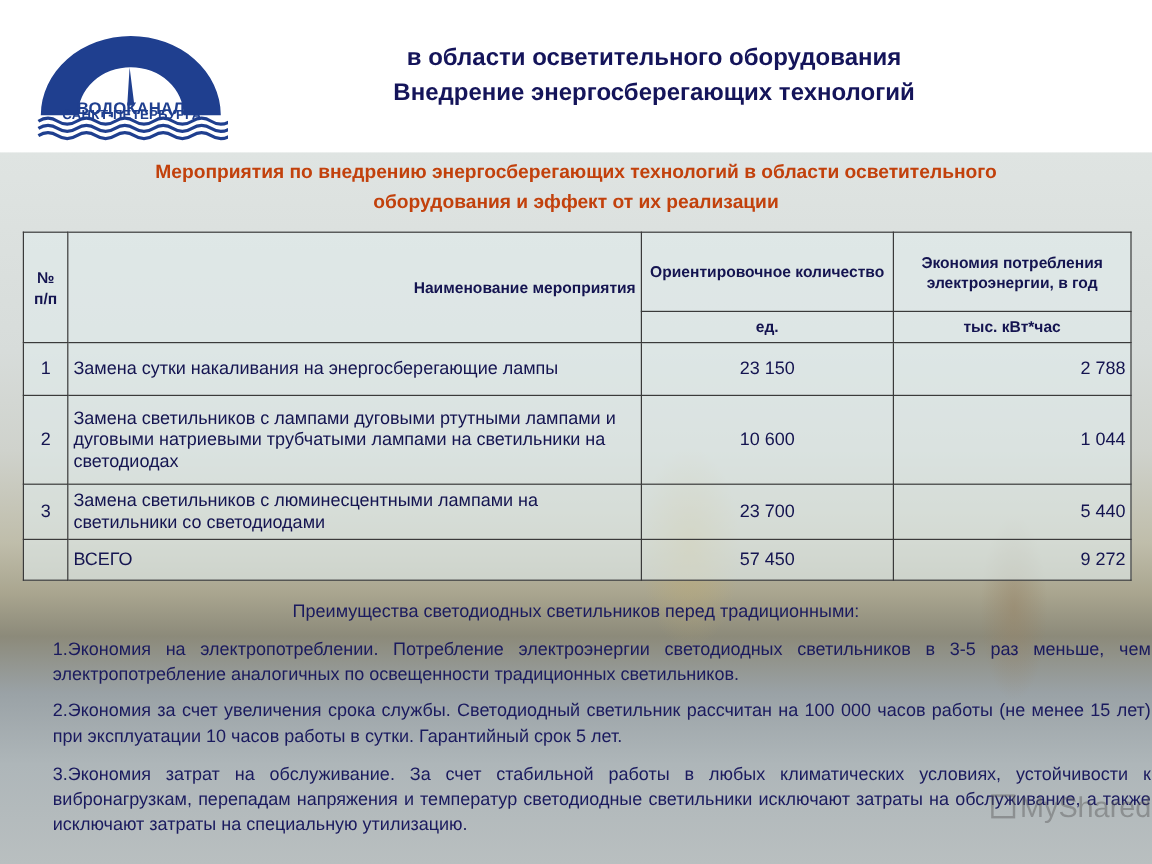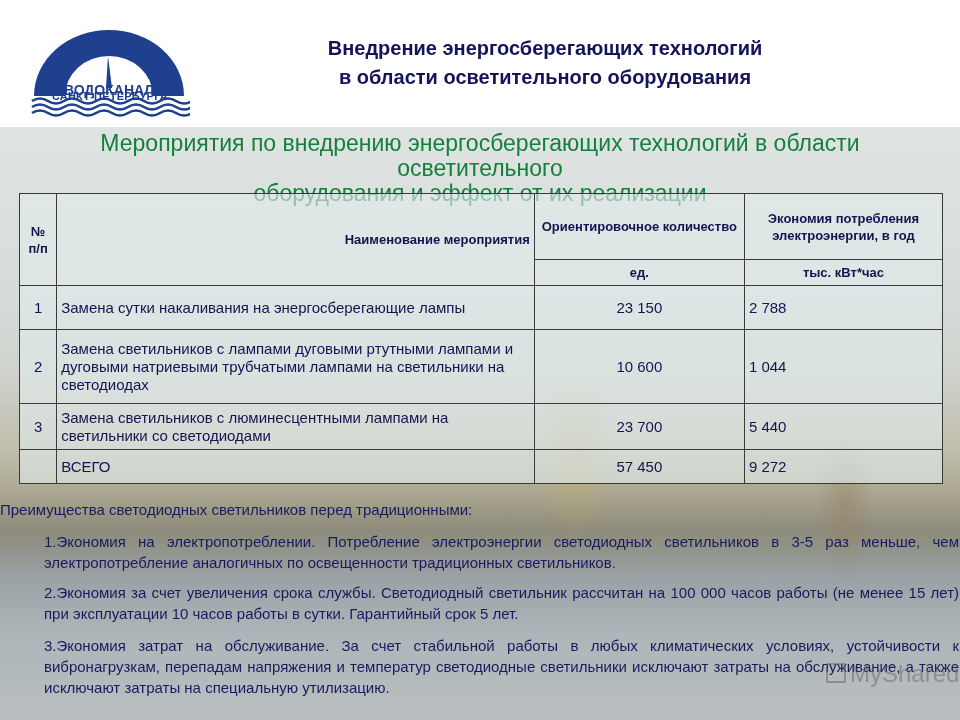--- a/index.html
+++ b/index.html
@@ -23,43 +23,43 @@
   }
   .photo {
     position: absolute; left: 0; top: 127px; width: 960px; height: 593px;
     background:
       radial-gradient(ellipse 60px 120px at 575px 330px, rgba(190,170,110,0.55), rgba(0,0,0,0) 70%),
       radial-gradient(ellipse 40px 110px at 845px 380px, rgba(150,130,100,0.5), rgba(0,0,0,0) 70%),
       linear-gradient(180deg, #dfe4e2 0%, #d7dcda 28%, #cfd2cc 42%, #bfbdaa 55%, #a9a58f 62%, #8c8a7a 68%, #9aa2a6 76%, #aeb6b9 86%, #b9bfc0 100%);
   }
   .subtitle {
     position: absolute; left: 30px; top: 131px; width: 900px; text-align: center;
-    font-size: 23px; color: #15803d; line-height: 25px;
+    font-size: 16px; color: #c2410c; line-height: 25px; font-weight: bold;
   }
   table.measures {
     position: absolute; left: 19px; top: 193px; width: 924px;
     border-collapse: collapse; font-size: 15px; color: #141450;
     background: rgba(225,235,235,0.62);
   }
   table.measures td, table.measures th {
     border: 1px solid #3a3a3a; padding: 0 4px; vertical-align: middle;
   }
   table.measures th { font-weight: bold; font-size: 13px; text-align: center; line-height: 17px; }
   .c-num { width: 28px; text-align: center; }
   .c-name { width: 466px; text-align: left; line-height: 18px; }
   .c-qty { width: 200px; text-align: center; }
-  .c-eco { width: 188px; text-align: left; }
+  .c-eco { width: 188px; text-align: right; }
   .r-h1 { height: 66px; }
   .r-h2 { height: 26px; }
   .r1 { height: 44px; }
   .r2 { height: 74px; }
   .r3 { height: 46px; }
   .r4 { height: 34px; padding-left: 6px; }
   .adv-title {
-    position: absolute; left: 0; top: 501px; width: 960px; 
+    position: absolute; left: 0; top: 501px; width: 960px; text-align: center;
     font-size: 15px; color: #1a1a5e;
   }
   .adv {
     position: absolute; left: 20px; width: 915px; font-size: 15px; color: #1a1a5e;
     line-height: 21px; text-align: justify; text-align-last: left; margin-left: 24px;
   }
   .adv1 { top: 531px; }
   .adv2 { top: 582px; }
   .adv3 { top: 635px; }
   .watermark {
@@ -80,22 +80,22 @@
     <path d="M80 38 L78 70 L84 70 Z" fill="#1f3f8f"></path>
     <g fill="none" stroke="#1f3f8f" stroke-width="2.6">
       <path d="M4 83 q8 -5 16 0 t16 0 t16 0 t16 0 t16 0 t16 0 t16 0 t16 0 t16 0 t16 0"></path>
       <path d="M4 89 q8 -5 16 0 t16 0 t16 0 t16 0 t16 0 t16 0 t16 0 t16 0 t16 0 t16 0"></path>
       <path d="M4 95 q8 -5 16 0 t16 0 t16 0 t16 0 t16 0 t16 0 t16 0 t16 0 t16 0 t16 0"></path>
     </g>
     <text x="81" y="77" text-anchor="middle" font-family="Liberation Sans, sans-serif" font-size="14" font-weight="bold" fill="#1f3f8f">ВОДОКАНАЛ</text>
   </svg>
   <div class="logo-text">САНКТ-ПЕТЕРБУРГА</div>
   <div class="title">
+    <div>в области  осветительного оборудования</div>
     <div>Внедрение энергосберегающих технологий</div>
-    <div>в области  осветительного оборудования</div>
   </div>
 </div>
 
 <div class="photo"></div>
 
 <div class="subtitle">
   <div>Мероприятия по внедрению энергосберегающих технологий в области осветительного</div>
   <div>оборудования и эффект от их реализации</div>
 </div>
 

